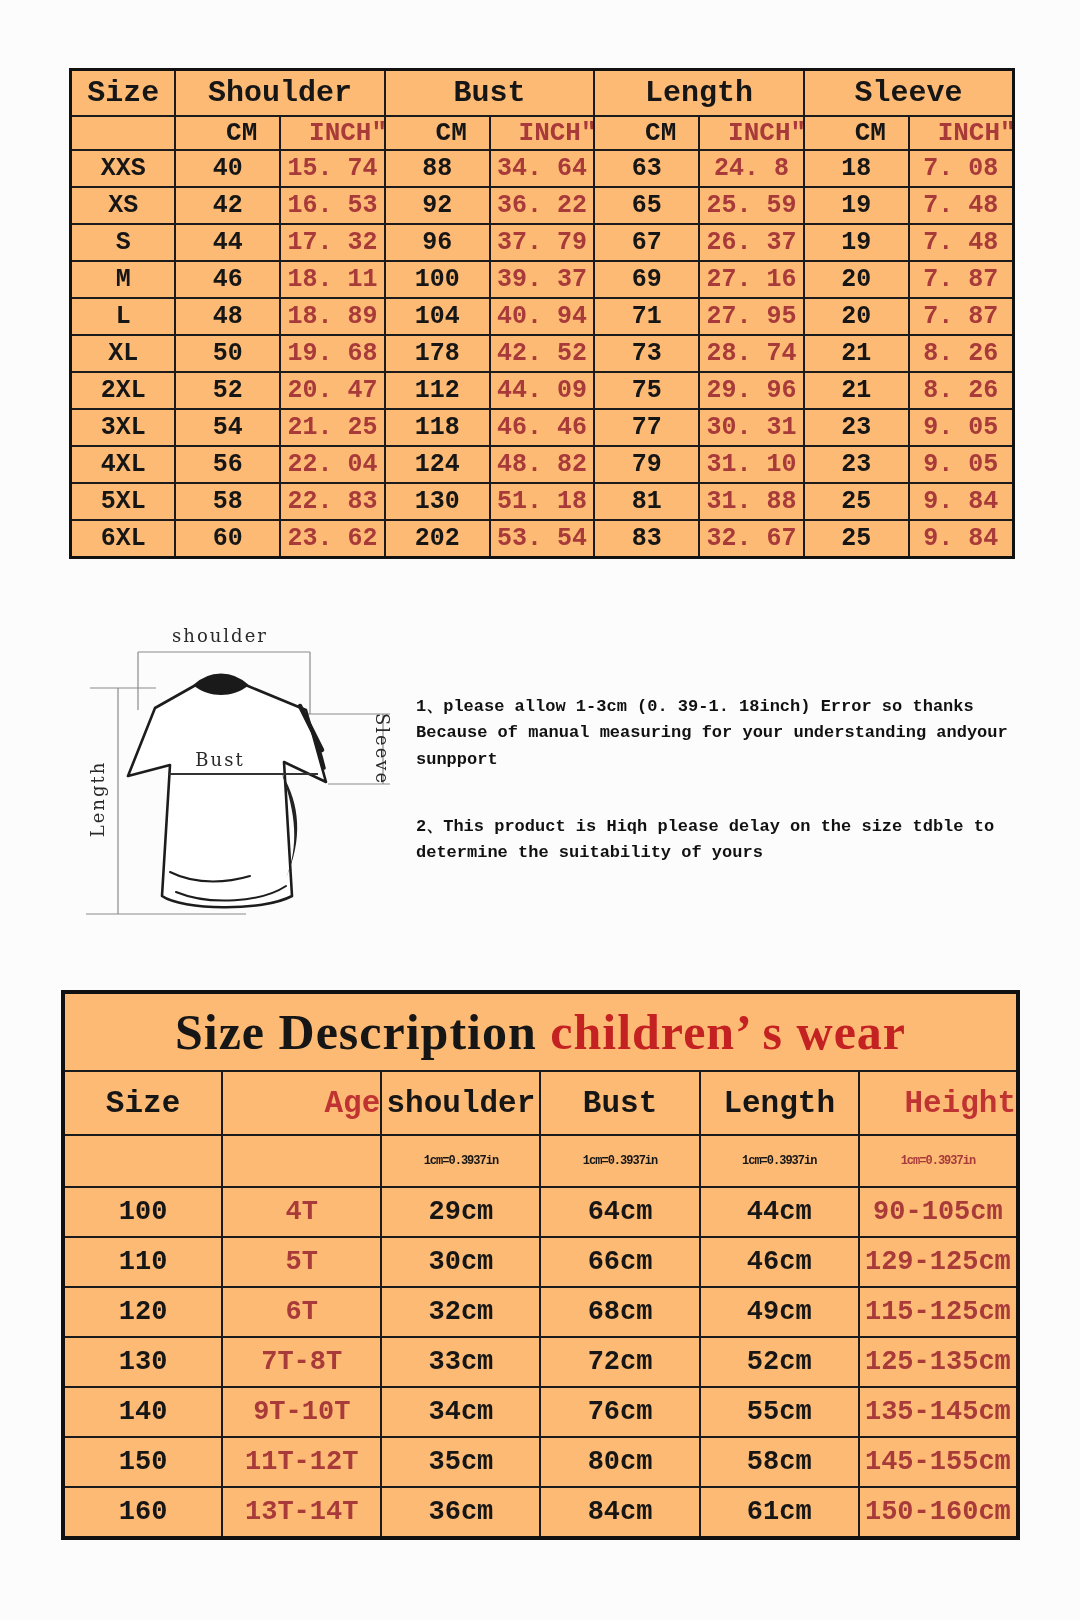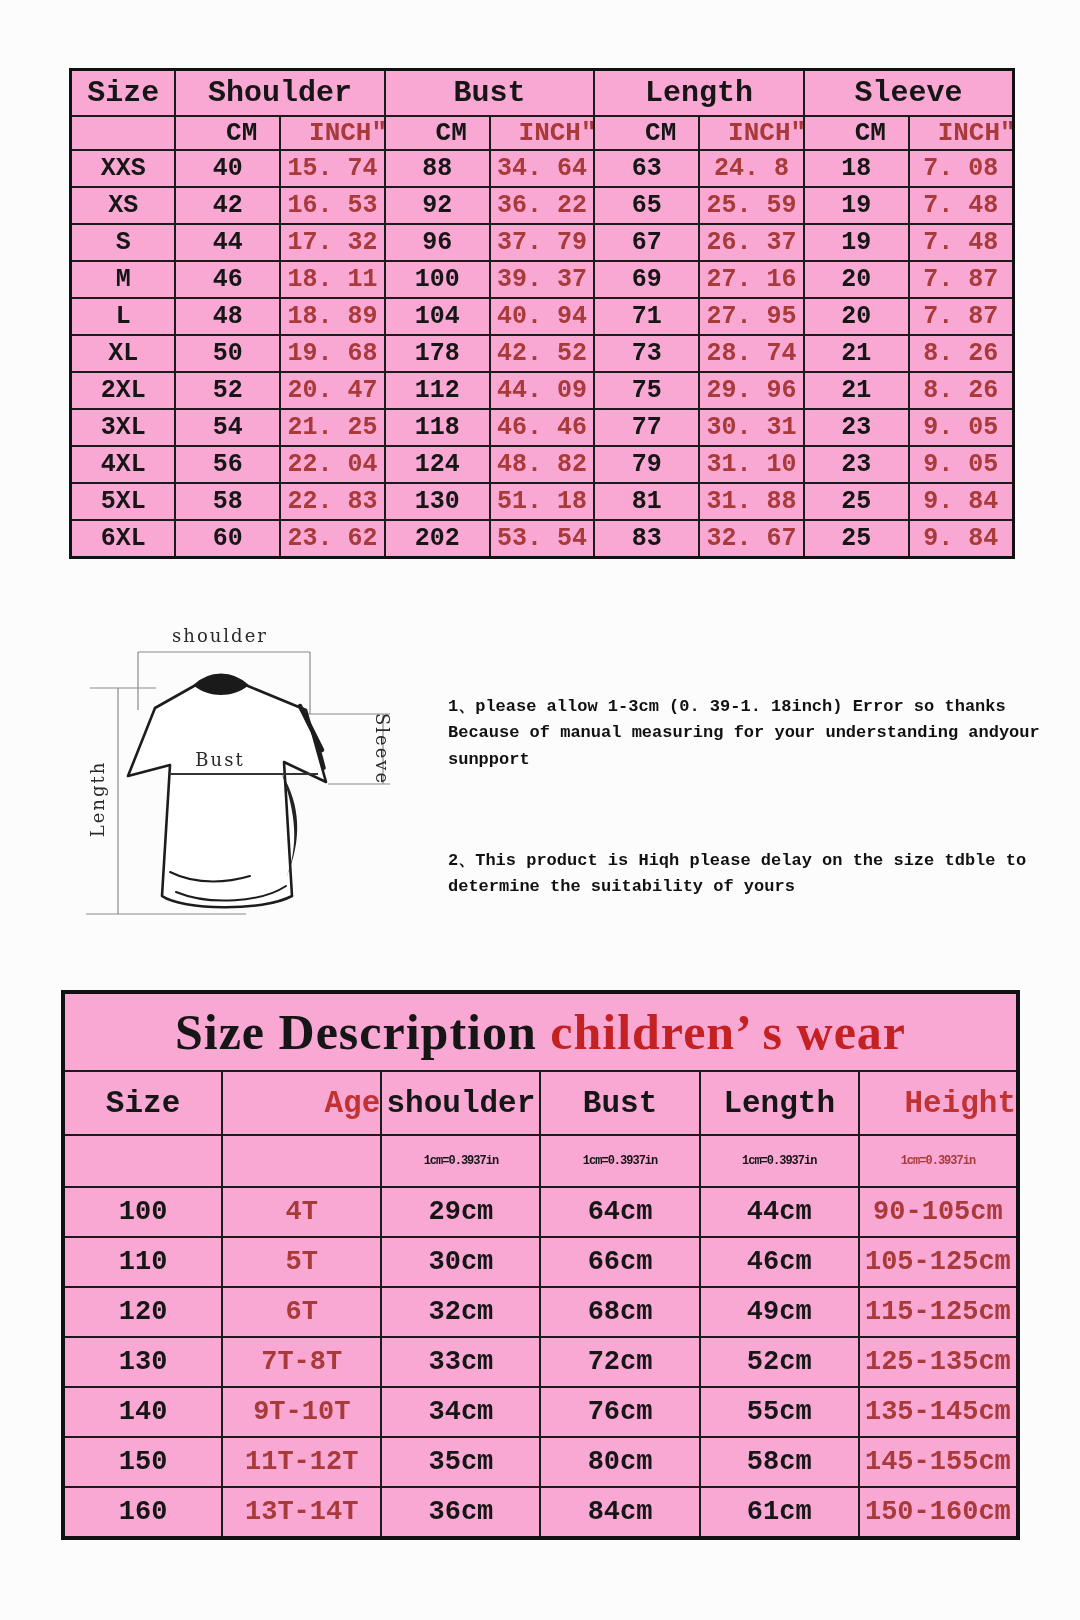--- a/index.html
+++ b/index.html
@@ -1,21 +1,21 @@
 <!DOCTYPE html>
 <html><head>
 <meta charset="utf-8">
 <style>
   html,body{margin:0;padding:0;background:#ffffff;}
   .page{
     position:relative;width:1080px;height:1620px;overflow:hidden;
     background:#fcfcfc;color:#161616;
     font-family:"Liberation Mono","DejaVu Sans Mono",monospace;
   }
-  table{border-collapse:collapse;table-layout:fixed;background:#f9a8d4;}
+  table{border-collapse:collapse;table-layout:fixed;background:#fdba74;}
   th,td{border:2px solid #1b1b1b;text-align:center;vertical-align:middle;padding:0;overflow:hidden;}
   .red{color:#a83a3a;}
 
   
   .adult{position:absolute;left:69px;top:68px;width:946px;border:3px solid #111;}
   .adult .h1 th{height:44px;font-size:30px;font-weight:700;}
   .adult .h2 th{height:32px;font-size:26px;font-weight:700;padding-left:28px;}
   .adult tbody td{height:35px;font-size:25px;font-weight:700;}
 
   
@@ -24,24 +24,23 @@
   .diagram text{font-family:"DejaVu Serif",serif;font-size:18px;fill:#2a2a2a;letter-spacing:2px;}
   .dim{stroke:#8a8a8a;stroke-width:1.2;fill:none;}
   .shirt{stroke:#1c1c1c;stroke-width:2.6;fill:#ffffff;stroke-linejoin:round;}
   .fold{stroke:#1c1c1c;stroke-width:2;fill:none;stroke-linecap:round;}
 
   
   .note{
     position:absolute;left:416px;width:620px;
     font-size:17px;font-weight:700;line-height:1.55;color:#111;
     white-space:pre-wrap;
-    margin-left:32px;
   }
   .note1{top:694px;}
-  .note2{top:848px;}
+  .note2{top:814px;}
 
   
   .kids{position:absolute;left:61px;top:990px;width:959px;border:4px solid #111;}
   .kids .title-cell{
     height:76px;font-family:"Liberation Serif","DejaVu Serif",serif;
     font-size:50px;font-weight:700;letter-spacing:1px;
   }
   .kids .title-red{color:#c42222;}
   .kids .kh th{height:62px;font-size:31px;font-weight:700;}
   .kids .kh .red{color:#c03333;text-align:right;}
@@ -292,21 +291,21 @@
           <td>64cm</td>
           <td>44cm</td>
           <td class="red">90-105cm</td>
         </tr>
         <tr>
           <td>110</td>
           <td class="red">5T</td>
           <td>30cm</td>
           <td>66cm</td>
           <td>46cm</td>
-          <td class="red">105-125cm</td>
+          <td class="red">129-125cm</td>
         </tr>
         <tr>
           <td>120</td>
           <td class="red">6T</td>
           <td>32cm</td>
           <td>68cm</td>
           <td>49cm</td>
           <td class="red">115-125cm</td>
         </tr>
         <tr>

